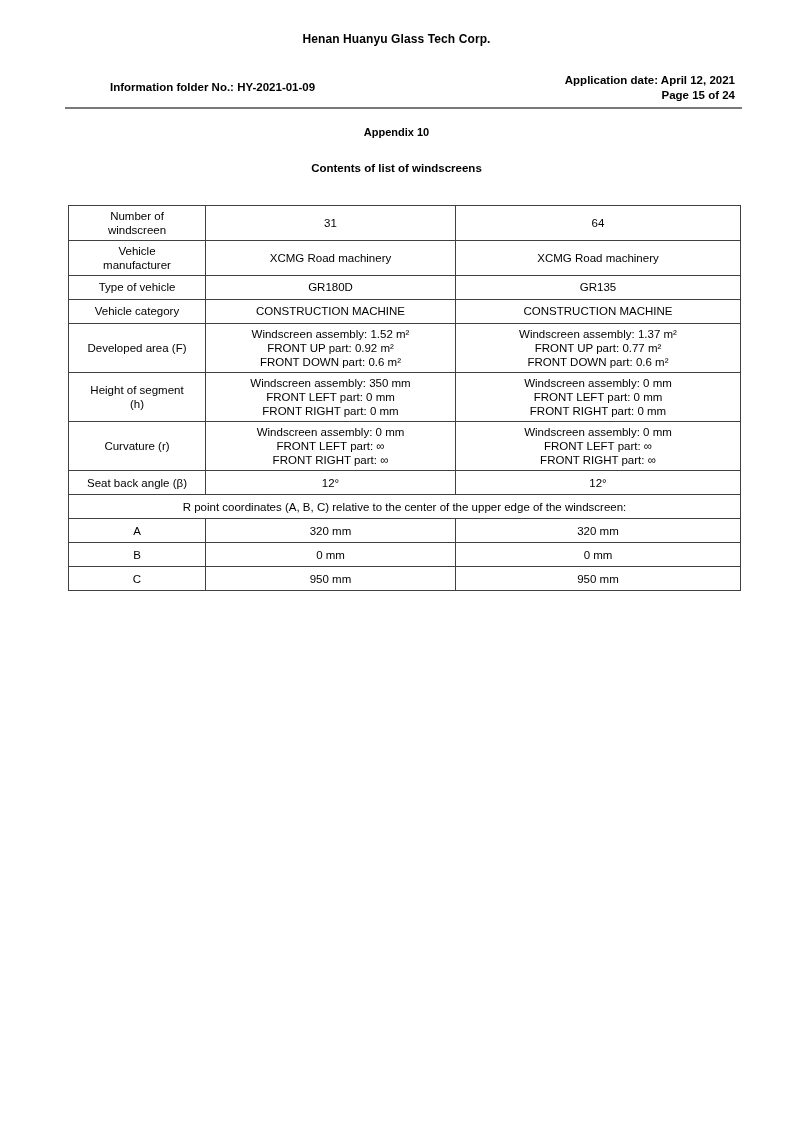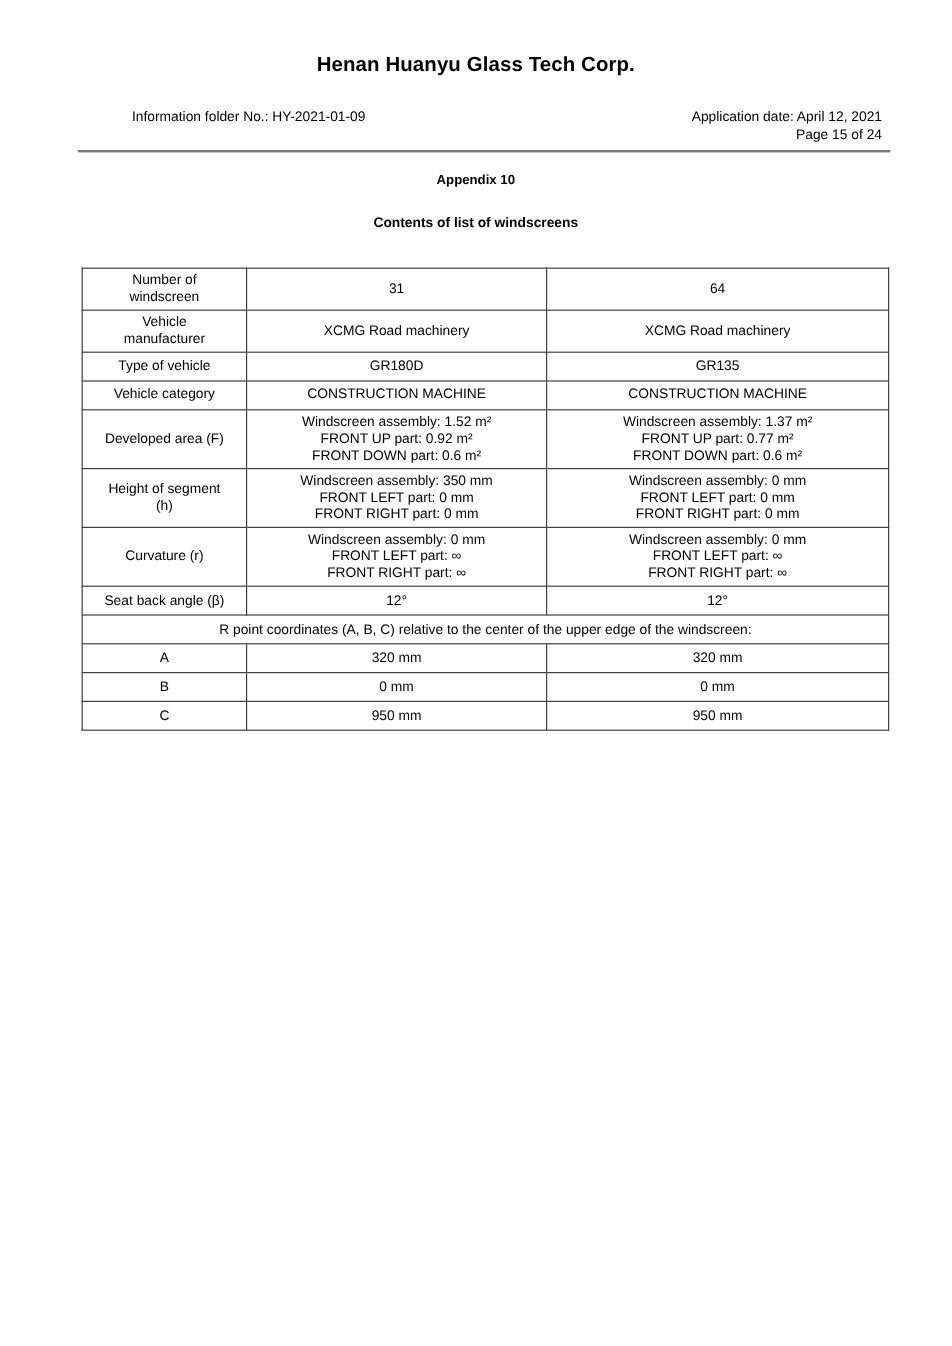--- a/index.html
+++ b/index.html
@@ -7,34 +7,35 @@
   body {
     width: 793px; height: 1122px;
     font-family: "Liberation Sans", sans-serif;
     color: #000;
     position: relative;
     overflow: hidden;
   }
   .page { width: 793px; height: 1122px; position: relative; }
 
   .company-title {
-    padding-top: 44px;
+    padding-top: 32px;
     text-align: center;
     font-weight: bold;
-    font-size: 17px;
+    font-size: 12px;
     letter-spacing: 0.1px;
   }
 
   .meta-row {
     display: flex;
     justify-content: space-between;
-    align-items: flex-start;
+    align-items: center;
     margin: 27px 58px 0 110px;
     font-size: 11.5px;
     line-height: 1.3;
+    font-weight: bold;
   }
   .meta-right { text-align: right; }
 
   .header-rule {
     border: none;
     border-top: 2px solid #7a7a7a;
     margin: 4px 51px 0 65px;
   }
 
   .appendix-title {

